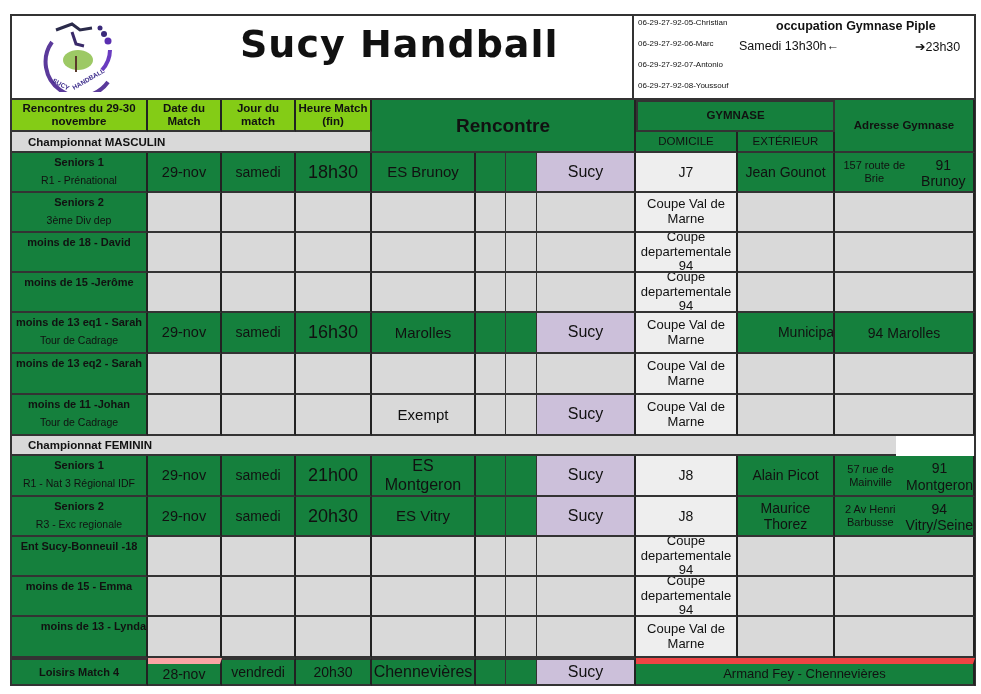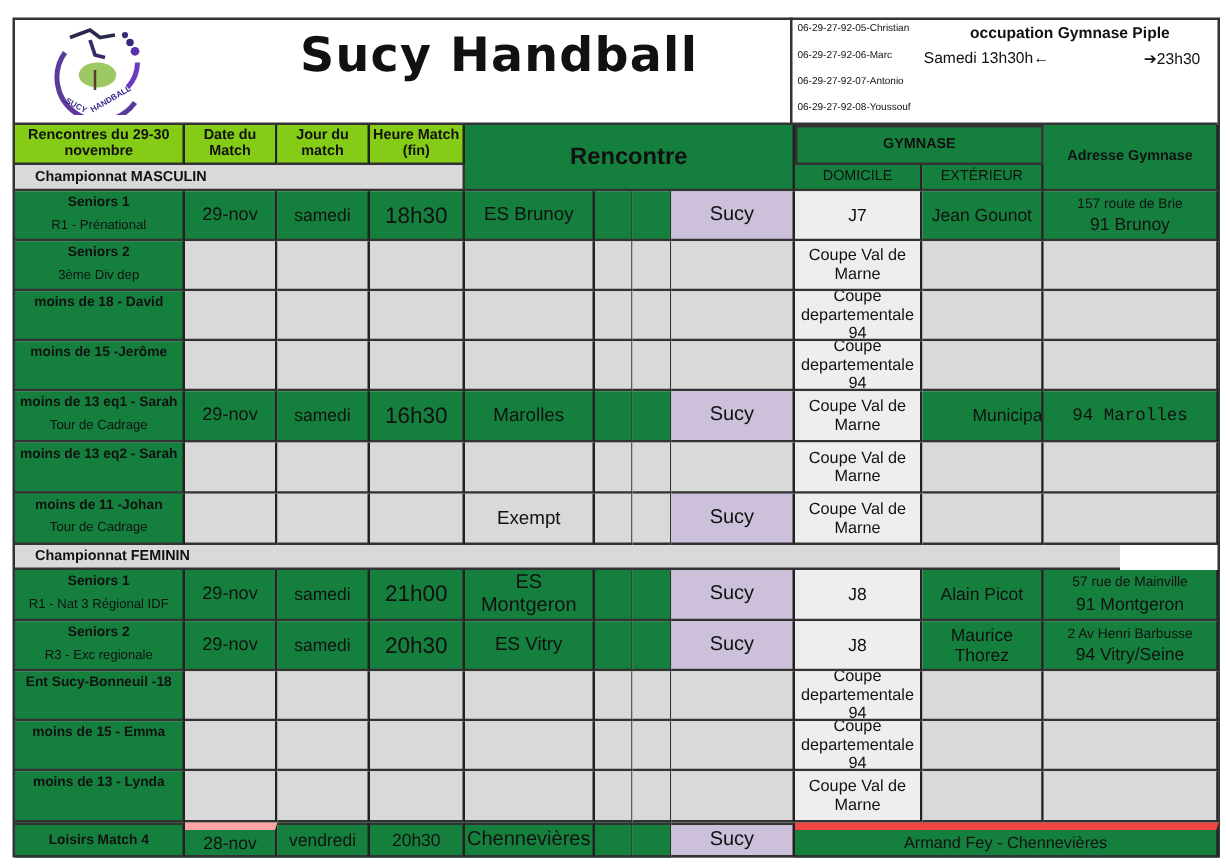--- a/index.html
+++ b/index.html
@@ -12,21 +12,21 @@
   .white { background: #15803d; }
   .purple { background: #ccc0da; }
   .hdr { font-weight: bold; font-size: 11.5px; background: #84cc16; }
   .team { flex-direction: column; justify-content: flex-start; padding-top: 3px; }
   .team .t1 { font-weight: bold; font-size: 11px; }
   .team .t2 { font-size: 10.5px; margin-top: 5px; }
   .v15 { font-size: 14.5px; }
   .v18 { font-size: 18px; }
   .v14 { font-size: 14px; }
   .section { position: absolute; box-sizing: border-box; background: #d9d9d9; font-weight: bold; font-size: 11.5px; display: flex; align-items: center; padding-left: 16px; border-bottom: 2px solid #333; }
-  .addr { flex-direction: column; }
+  .addr { flex-direction: row; }
   .addr .a1 { font-size: 11px; }
   .addr .a2 { font-size: 14px; margin-top: 2px; }
   .title { position: absolute; left: 240px; top: 22px; font-size: 38px; font-weight: bold; letter-spacing: 1px; font-family: "DejaVu Sans", sans-serif; }
   .phones { position: absolute; left: 627px; top: 6px; font-size: 8px; line-height: 21px; }
   .occ-title { position: absolute; left: 766px; top: 4px; font-size: 12.5px; font-weight: bold; }
   .occ-left { position: absolute; left: 728px; top: 25px; font-size: 12.5px; }
   .occ-right { position: absolute; left: 893px; top: 25px; font-size: 12.5px; }
   .sc { position:absolute; box-sizing:border-box; border-right:1.5px solid #333; border-bottom:2px solid #333; }
 </style>
 </head>
@@ -149,21 +149,21 @@
     </div>
     <div class="cell white v15" style="left:148px;top:313px;width:74px;height:41px;">29-nov</div>
     <div class="cell white v14" style="left:222px;top:313px;width:74px;height:41px;">samedi</div>
     <div class="cell white v18" style="left:296px;top:313px;width:76px;height:41px;">16h30</div>
     <div class="cell white" style="left:372px;top:313px;width:104px;height:41px;font-size:15px;">Marolles</div>
     <div class="sc white" style="left:476px;top:313px;width:30px;height:41px;"></div>
     <div class="sc white" style="left:506px;top:313px;width:31px;height:41px;"></div>
     <div class="cell purple" style="left:537px;top:313px;width:99px;height:41px;font-size:16px;">Sucy</div>
     <div class="cell lgray" style="left:636px;top:313px;width:102px;height:41px;font-size:13px;padding:0 2px;">Coupe Val de Marne</div>
     <div class="cell white" style="left:738px;top:313px;width:97px;height:41px;font-size:14px;padding-left:44px;">Municipal</div>
-    <div class="cell addr white" style="left:835px;top:313px;width:140px;height:41px;font-family:Liberation Mono, monospace;">
+    <div class="cell addr white" style="left:835px;top:313px;width:140px;height:41px;">
       <div class="a1" style="visibility: hidden;"></div>
       <div class="a2" style="">94 Marolles</div>
     </div>
     <div class="cell white team" style="left:12px;top:354px;width:136px;height:41px;">
       <div class="t1" style="">moins de 13 eq2 -  Sarah</div>
     </div>
     <div class="cell gray v15" style="left:148px;top:354px;width:74px;height:41px;"></div>
     <div class="cell gray v14" style="left:222px;top:354px;width:74px;height:41px;"></div>
     <div class="cell gray v18" style="left:296px;top:354px;width:76px;height:41px;"></div>
     <div class="cell gray" style="left:372px;top:354px;width:104px;height:41px;font-size:15px;"></div>
@@ -257,21 +257,21 @@
     <div class="cell gray" style="left:372px;top:577px;width:104px;height:40px;font-size:15px;"></div>
     <div class="sc gray" style="left:476px;top:577px;width:30px;height:40px;"></div>
     <div class="sc gray" style="left:506px;top:577px;width:31px;height:40px;"></div>
     <div class="cell gray" style="left:537px;top:577px;width:99px;height:40px;font-size:16px;"></div>
     <div class="cell lgray" style="left:636px;top:577px;width:102px;height:40px;font-size:13px;padding:0 2px;">Coupe departementale 94</div>
     <div class="cell gray" style="left:738px;top:577px;width:97px;height:40px;font-size:14px;"></div>
     <div class="cell addr gray" style="left:835px;top:577px;width:140px;height:40px;">
       <div class="a1" style="visibility: hidden;"></div>
       <div class="a2" style=""></div>
     </div>
-    <div class="cell white team" style="left:12px;top:617px;width:136px;height:41px;">
+    <div class="cell white team" style="left:12px;top:617px;width:136px;height:41px;align-items:flex-end;">
       <div class="t1" style="">moins de 13 - Lynda</div>
     </div>
     <div class="cell gray v15" style="left:148px;top:617px;width:74px;height:41px;"></div>
     <div class="cell gray v14" style="left:222px;top:617px;width:74px;height:41px;"></div>
     <div class="cell gray v18" style="left:296px;top:617px;width:76px;height:41px;"></div>
     <div class="cell gray" style="left:372px;top:617px;width:104px;height:41px;font-size:15px;"></div>
     <div class="sc gray" style="left:476px;top:617px;width:30px;height:41px;"></div>
     <div class="sc gray" style="left:506px;top:617px;width:31px;height:41px;"></div>
     <div class="cell gray" style="left:537px;top:617px;width:99px;height:41px;font-size:16px;"></div>
     <div class="cell lgray" style="left:636px;top:617px;width:102px;height:41px;font-size:13px;padding:0 2px;">Coupe Val de Marne</div>

